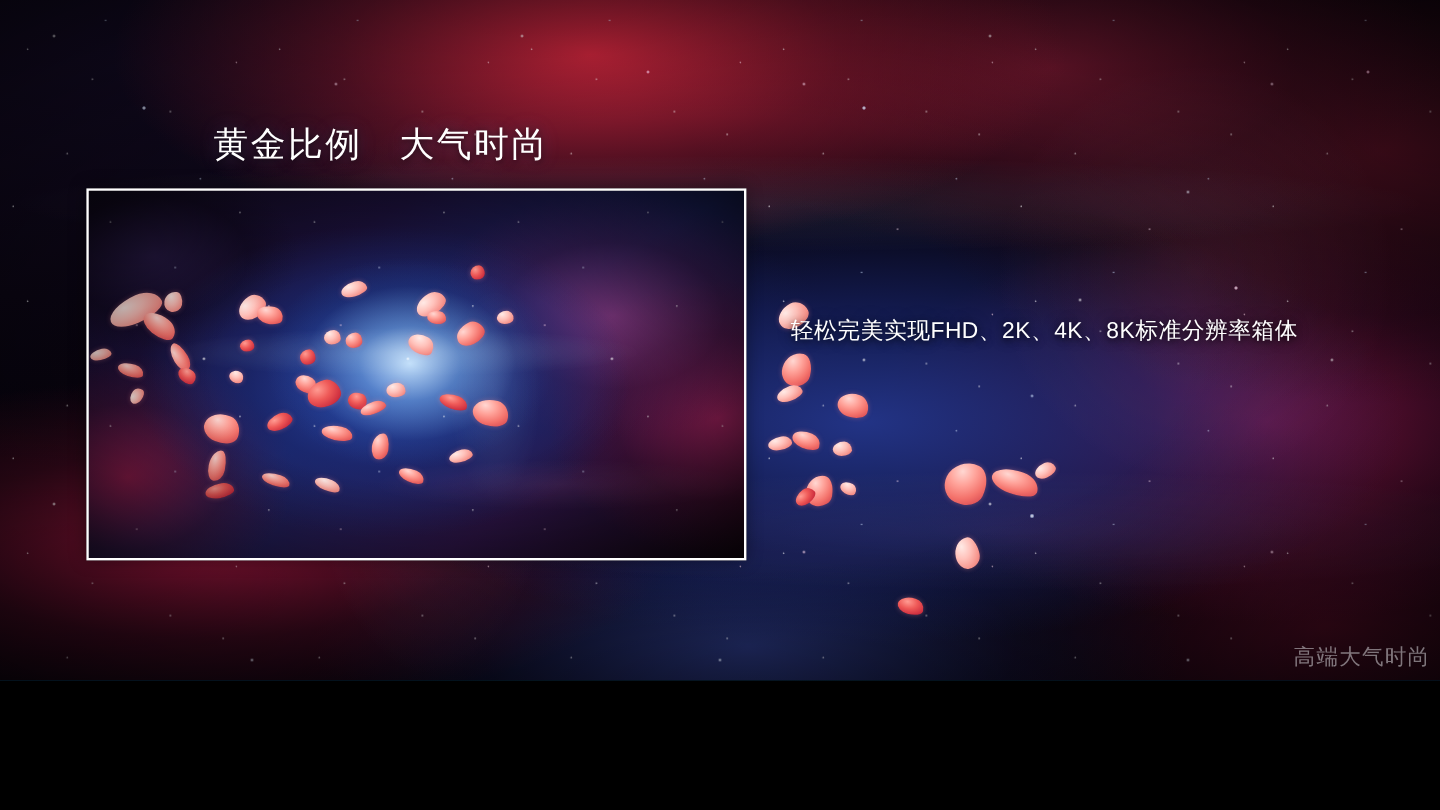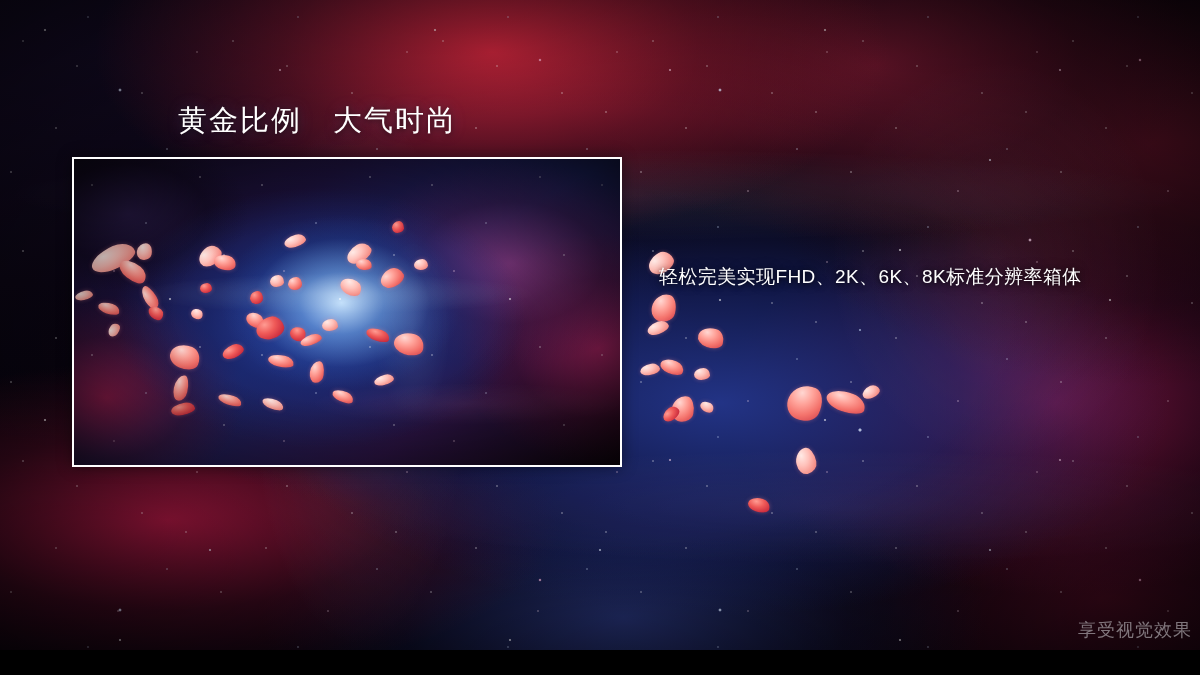--- a/index.html
+++ b/index.html
@@ -3,21 +3,21 @@
 <meta charset="utf-8">
 <style>
   html, body {
     margin: 0;
     padding: 0;
     background: #000;
   }
   #slide {
     position: relative;
     width: 1200px;
-    height: 650px;
+    height: 567px;
     overflow: hidden;
     background: #0369a1;
     font-family: "Liberation Sans", "DejaVu Sans", sans-serif;
     user-select: none;
   }
 
   
   .bg-layer {
     position: absolute;
     inset: 0;
@@ -260,18 +260,18 @@
       <div class="petal pale" style="left: 694px; top: 368px; width: 16px; height: 12px; transform: rotate(0deg);"></div>
       <div class="petal pale" style="left: 700px; top: 402px; width: 14px; height: 10px; transform: rotate(30deg);"></div>
       <div class="petal" style="left: 788px; top: 385px; width: 34px; height: 36px; transform: rotate(26deg);"></div>
       <div class="petal pale" style="left: 796px; top: 448px; width: 20px; height: 26px; transform: rotate(-12deg);"></div>
       <div class="petal" style="left: 826px; top: 392px; width: 40px; height: 20px; transform: rotate(20deg);"></div>
       <div class="petal pale" style="left: 862px; top: 386px; width: 18px; height: 12px; transform: rotate(-24deg);"></div>
       <div class="petal deep" style="left: 748px; top: 498px; width: 22px; height: 14px; transform: rotate(16deg);"></div>
     </div>
 
   <div id="body-text">
-    <span class="line">轻松完美实现FHD、2K、6K、8K标准分辨率箱体</span>
+    <span class="line">轻松完美实现FHD、2K、4K、8K标准分辨率箱体</span>
   </div>
 
-  <div id="watermark">享受视觉效果</div>
+  <div id="watermark">高端大气时尚</div>
 
 </div>
 
 </body></html>

